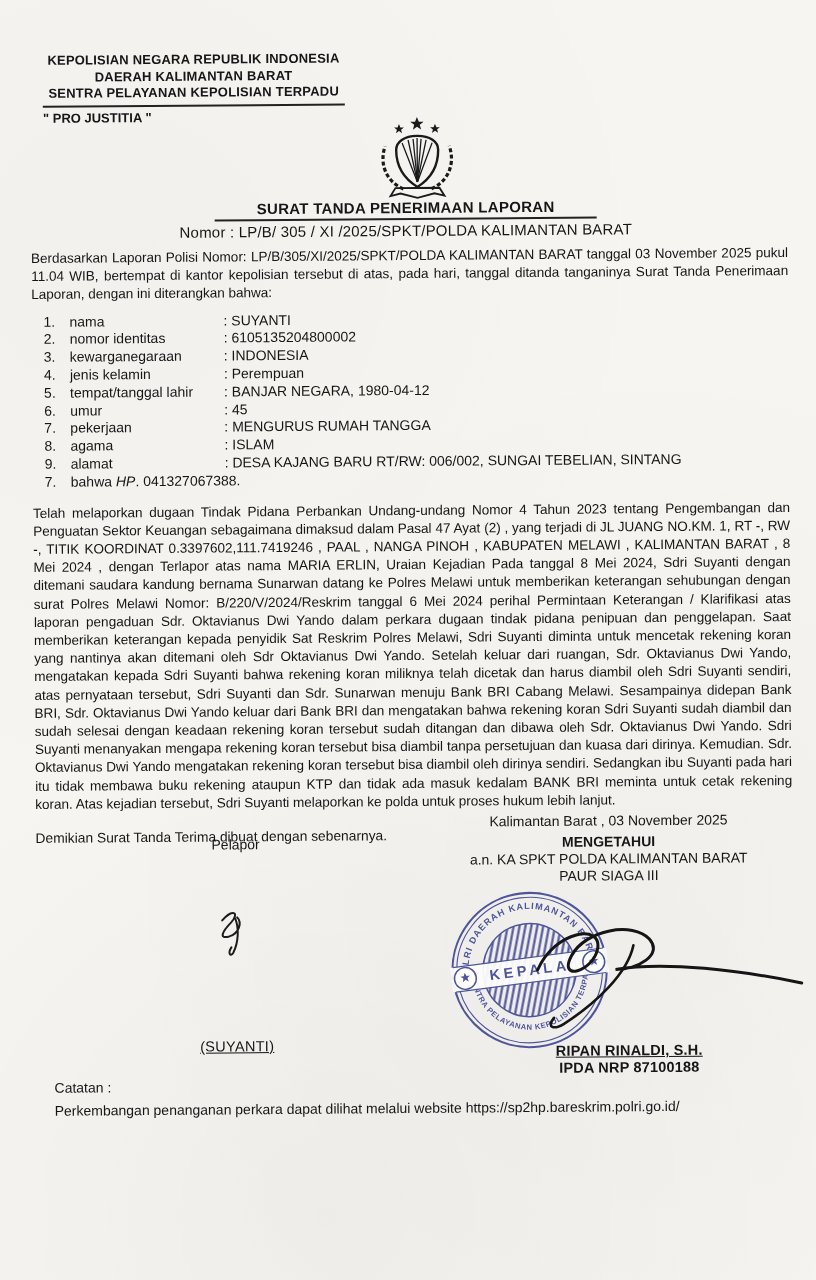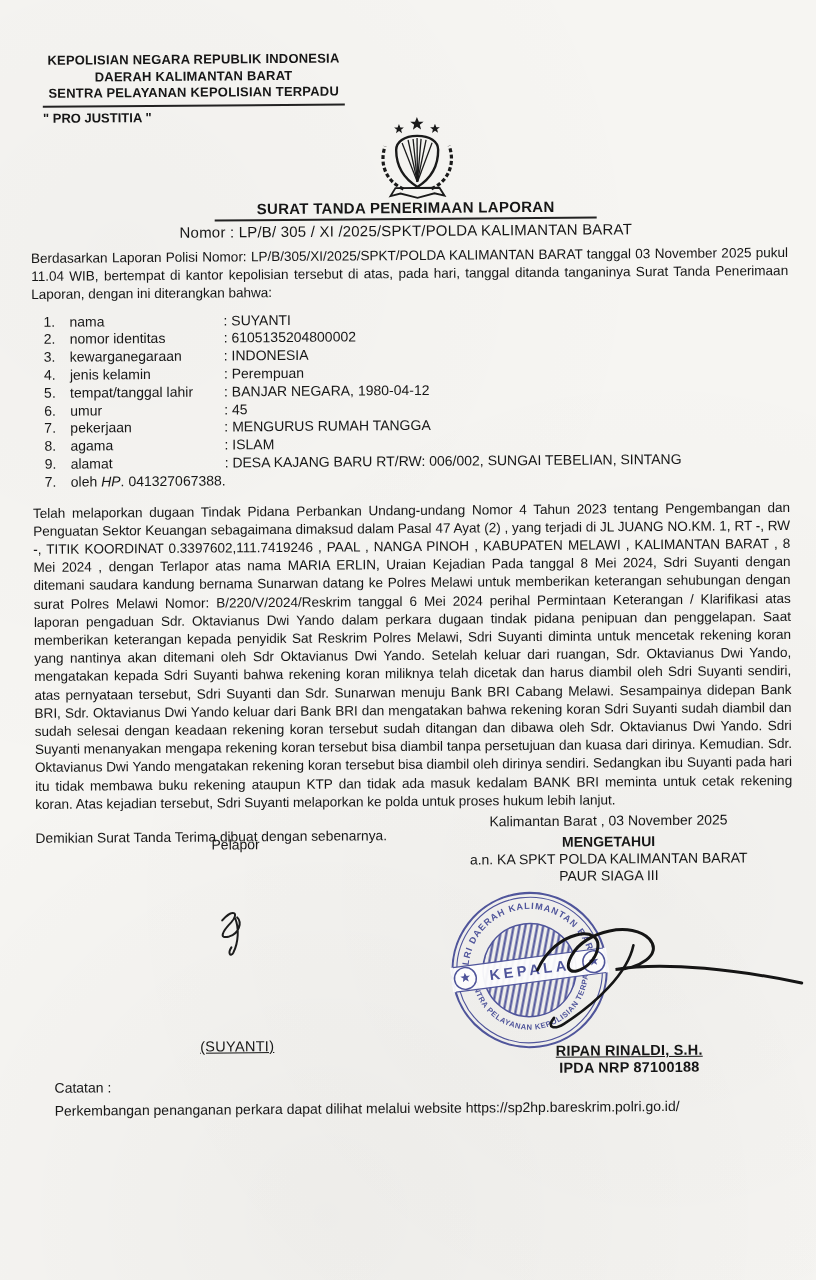--- a/index.html
+++ b/index.html
@@ -158,21 +158,21 @@
           <span class="lbl">agama</span>
           <span>: ISLAM</span>
         </div>
         <div class="idrow">
           <span>9.</span>
           <span class="lbl">alamat</span>
           <span>: DESA KAJANG BARU RT/RW: 006/002, SUNGAI TEBELIAN, SINTANG</span>
         </div>
         <div class="idrow">
           <span>7.</span>
-          <span class="lbl" style="grid-column:2 / span 2;"><span>oleh </span><span class="it">HP</span><span>. 041327067388.</span></span>
+          <span class="lbl" style="grid-column:2 / span 2;"><span>bahwa </span><span class="it">HP</span><span>. 041327067388.</span></span>
         </div>
       </div>
 
       <div class="para body-para">Telah melaporkan dugaan Tindak Pidana Perbankan Undang-undang Nomor 4 Tahun 2023 tentang Pengembangan dan Penguatan Sektor Keuangan sebagaimana dimaksud dalam Pasal 47 Ayat (2) , yang terjadi di JL JUANG NO.KM. 1, RT -, RW -, TITIK KOORDINAT 0.3397602,111.7419246 , PAAL , NANGA PINOH , KABUPATEN MELAWI , KALIMANTAN BARAT , 8 Mei 2024 , dengan Terlapor atas nama MARIA ERLIN, Uraian Kejadian Pada tanggal 8 Mei 2024, Sdri Suyanti dengan ditemani saudara kandung bernama Sunarwan datang ke Polres Melawi untuk memberikan keterangan sehubungan dengan surat Polres Melawi Nomor: B/220/V/2024/Reskrim tanggal 6 Mei 2024 perihal Permintaan Keterangan / Klarifikasi atas laporan pengaduan Sdr. Oktavianus Dwi Yando dalam perkara dugaan tindak pidana penipuan dan penggelapan. Saat memberikan keterangan kepada penyidik Sat Reskrim Polres Melawi, Sdri Suyanti diminta untuk mencetak rekening koran yang nantinya akan ditemani oleh Sdr Oktavianus Dwi Yando. Setelah keluar dari ruangan, Sdr. Oktavianus Dwi Yando, mengatakan kepada Sdri Suyanti bahwa rekening koran miliknya telah dicetak dan harus diambil oleh Sdri Suyanti sendiri, atas pernyataan tersebut, Sdri Suyanti dan Sdr. Sunarwan menuju Bank BRI Cabang Melawi. Sesampainya didepan Bank BRI, Sdr. Oktavianus Dwi Yando keluar dari Bank BRI dan mengatakan bahwa rekening koran Sdri Suyanti sudah diambil dan sudah selesai dengan keadaan rekening koran tersebut sudah ditangan dan dibawa oleh Sdr. Oktavianus Dwi Yando. Sdri Suyanti menanyakan mengapa rekening koran tersebut bisa diambil tanpa persetujuan dan kuasa dari dirinya. Kemudian. Sdr. Oktavianus Dwi Yando mengatakan rekening koran tersebut bisa diambil oleh dirinya sendiri. Sedangkan ibu Suyanti pada hari itu tidak membawa buku rekening ataupun KTP dan tidak ada masuk kedalam BANK BRI meminta untuk cetak rekening koran. Atas kejadian tersebut, Sdri Suyanti melaporkan ke polda untuk proses hukum lebih lanjut.</div>
       <div class="closing">Demikian Surat Tanda Terima dibuat dengan sebenarnya.</div>
     </div>
 
     <div class="sig-right">
       <div>Kalimantan Barat , 03 November 2025</div>
       <div class="b">MENGETAHUI</div>

